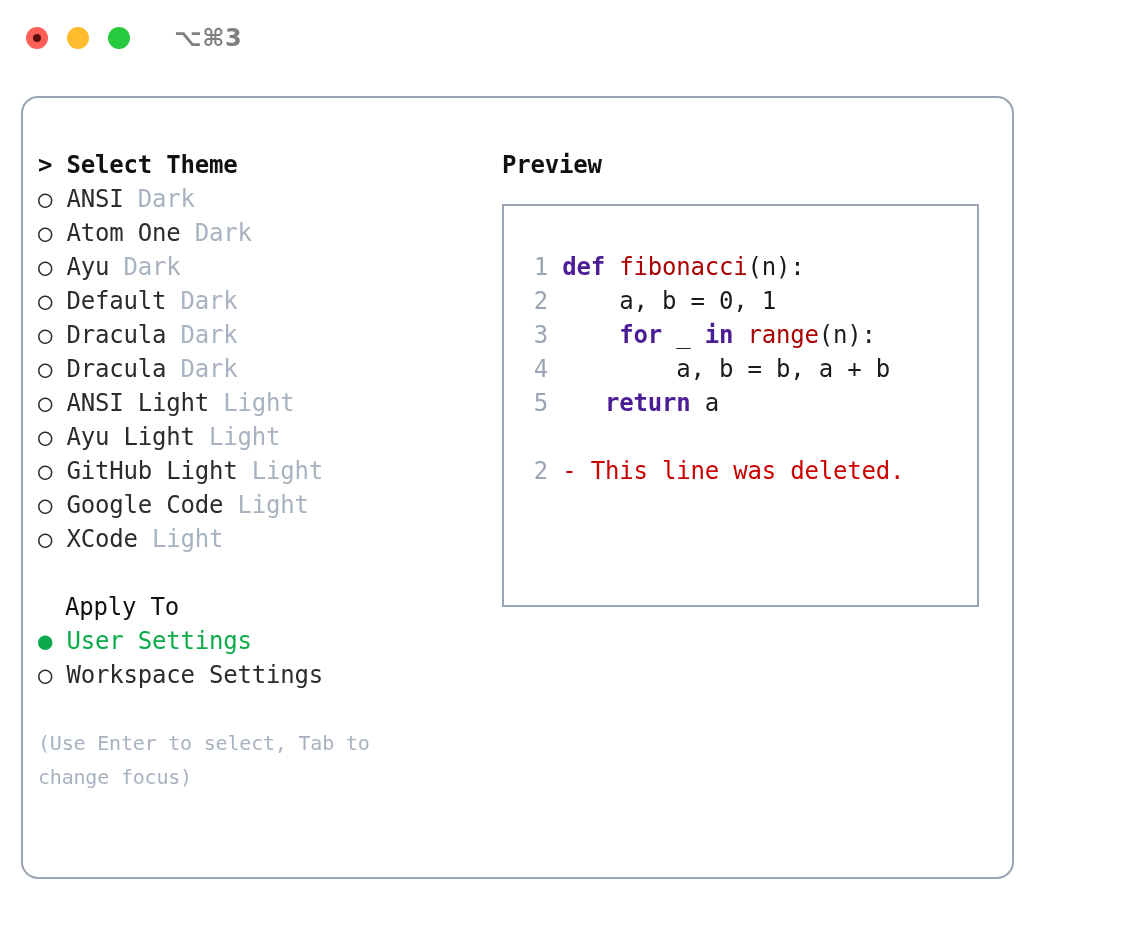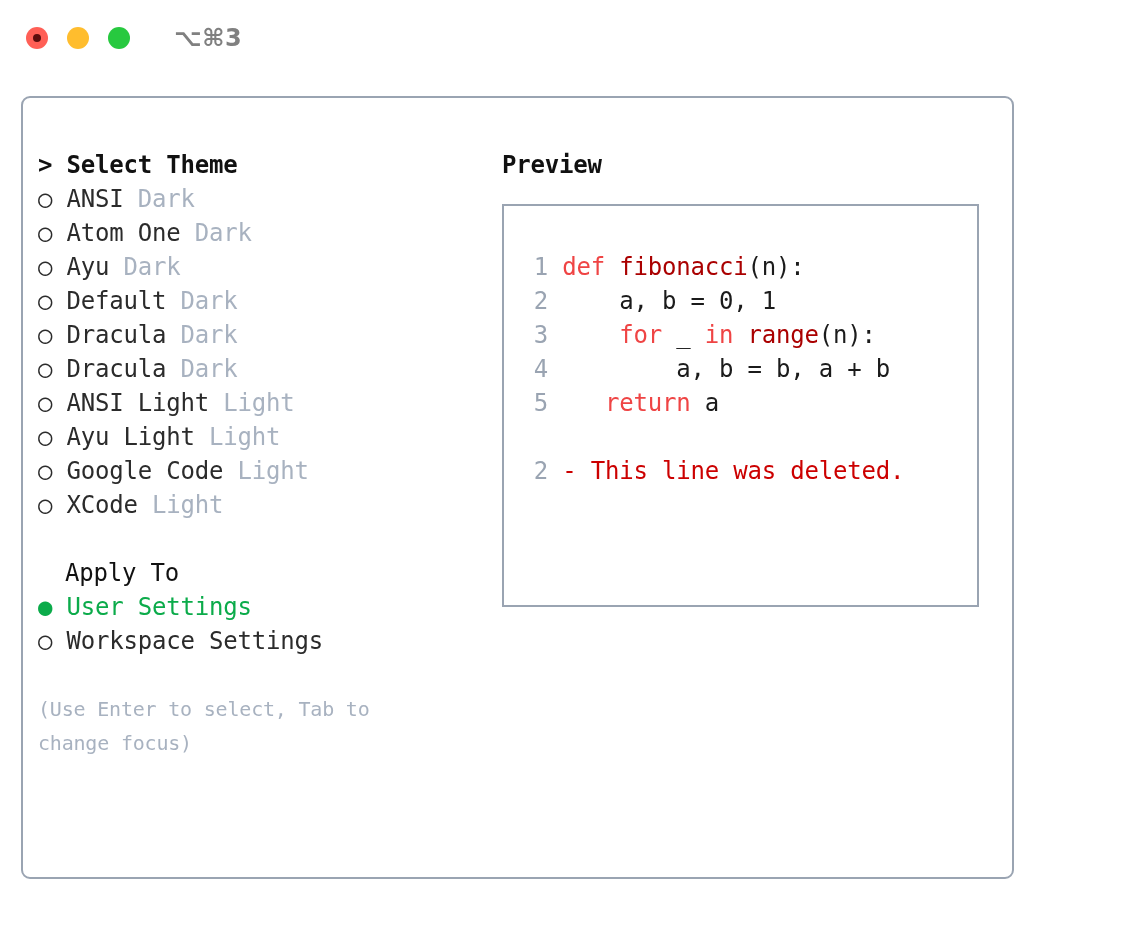--- a/index.html
+++ b/index.html
@@ -66,21 +66,21 @@
   }
 
   
   .card {
     position: absolute;
     left: 21px;
     top: 96px;
     width: 993px;
     height: 783px;
     border: 2px solid #9aa4b2;
-    border-radius: 9px;
+    border-radius: 17px;
     background: #ffffff;
   }
 
   .card-inner {
     position: absolute;
     inset: 0;
     display: flex;
   }
 
   .col-left {
@@ -163,21 +163,21 @@
     color: #1b1b1b;
   }
 
   .ln {
     display: inline-block;
     width: 26px;
     text-align: right;
     color: #9aa4b2;
   }
 
-  .kw    { color: #ef4444; }
+  .kw    { color: #4c1d95; font-weight: bold; }
   .fn    { color: #aa0000; }
   .plain { color: #1b1b1b; }
 
   .d-ctx { color: #808a94; }
   .d-del { color: #cc0000; }
   .d-add { color: #00bb22; }
 
   .code-gap { height: 34px; }
 </style>
 </head>
@@ -205,20 +205,21 @@
 
         <div id="theme-list">
             <div class="row"><span class="marker">○ </span><span class="name">ANSI</span><span class="tag"> Dark</span></div>
             <div class="row"><span class="marker">○ </span><span class="name">Atom One</span><span class="tag"> Dark</span></div>
             <div class="row"><span class="marker">○ </span><span class="name">Ayu</span><span class="tag"> Dark</span></div>
             <div class="row"><span class="marker">○ </span><span class="name">Default</span><span class="tag"> Dark</span></div>
             <div class="row"><span class="marker">○ </span><span class="name">Dracula</span><span class="tag"> Dark</span></div>
             <div class="row"><span class="marker">○ </span><span class="name">Dracula</span><span class="tag"> Dark</span></div>
             <div class="row"><span class="marker">○ </span><span class="name">ANSI Light</span><span class="tag"> Light</span></div>
             <div class="row"><span class="marker">○ </span><span class="name">Ayu Light</span><span class="tag"> Light</span></div>
+            <div class="row"><span class="marker">○ </span><span class="name">GitHub Light</span><span class="tag"> Light</span></div>
             <div class="row"><span class="marker">○ </span><span class="name">Google Code</span><span class="tag"> Light</span></div>
             <div class="row"><span class="marker">○ </span><span class="name">XCode</span><span class="tag"> Light</span></div>
           </div>
 
         <div class="spacer-block"></div>
 
         <div class="section-label">Apply To</div>
 
         <div id="apply-list">
             <div class="row selected"><span class="marker">● </span><span class="name">User Settings</span></div>

